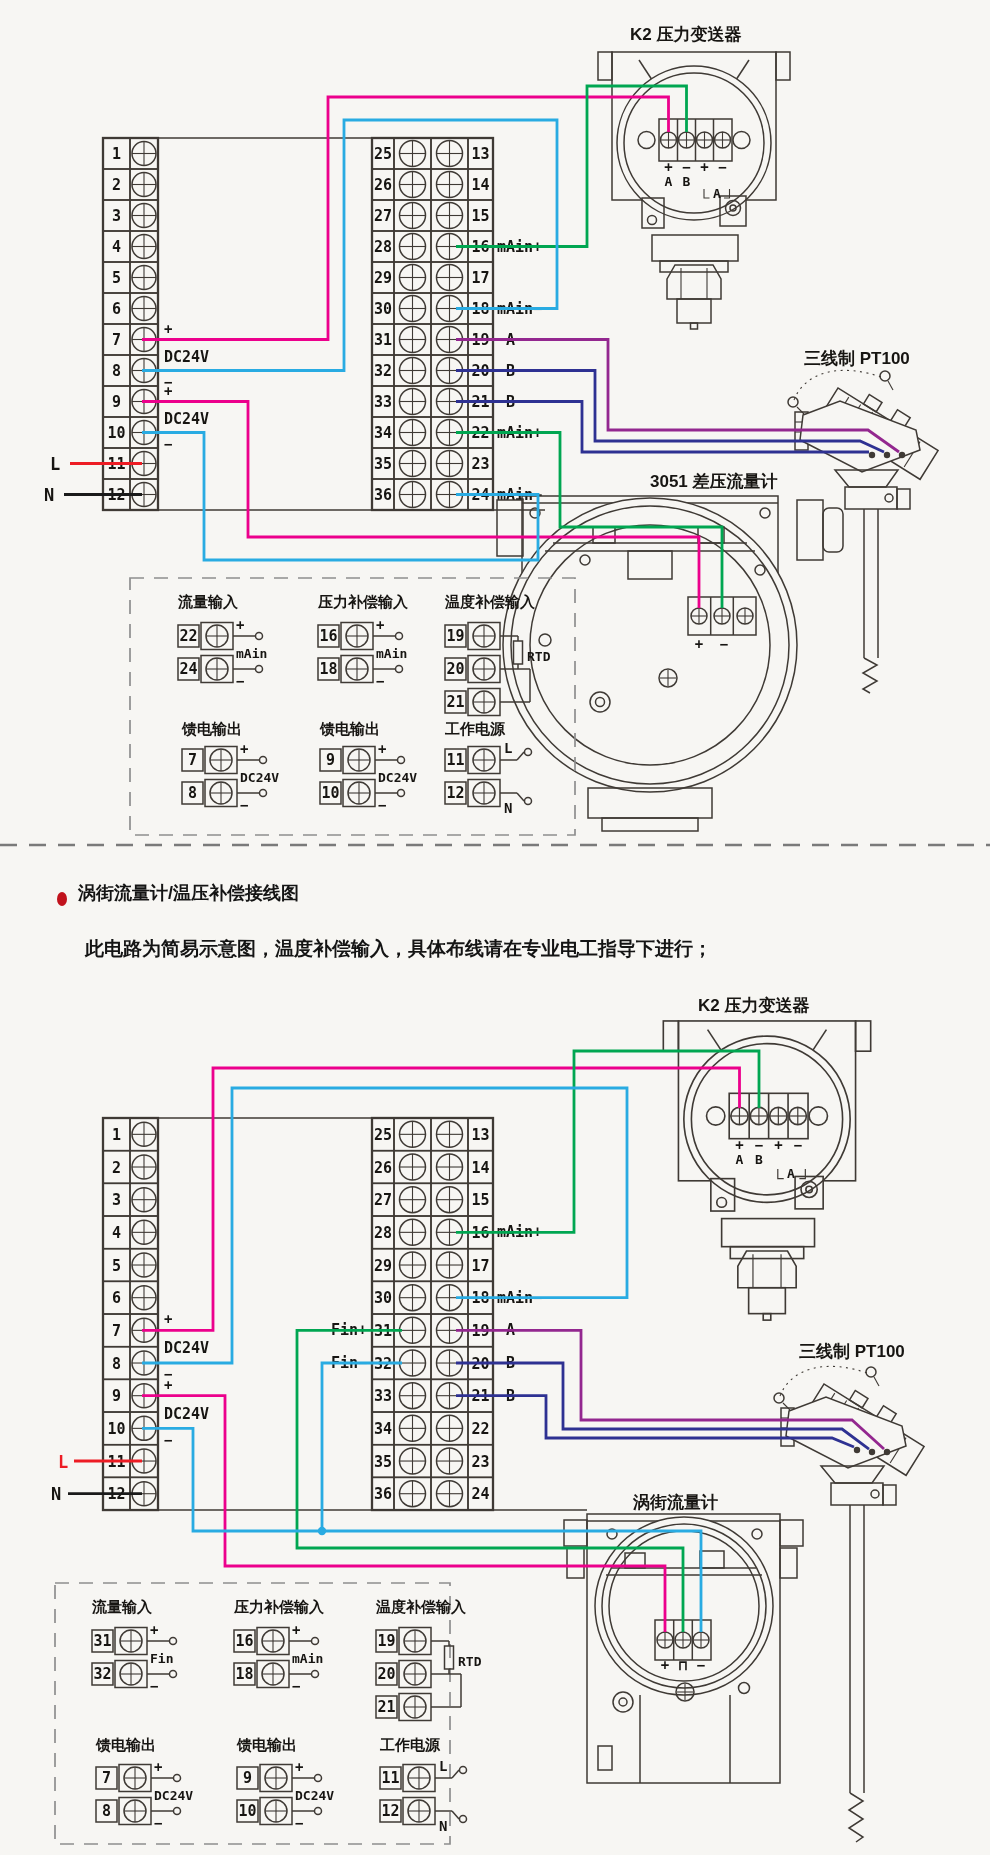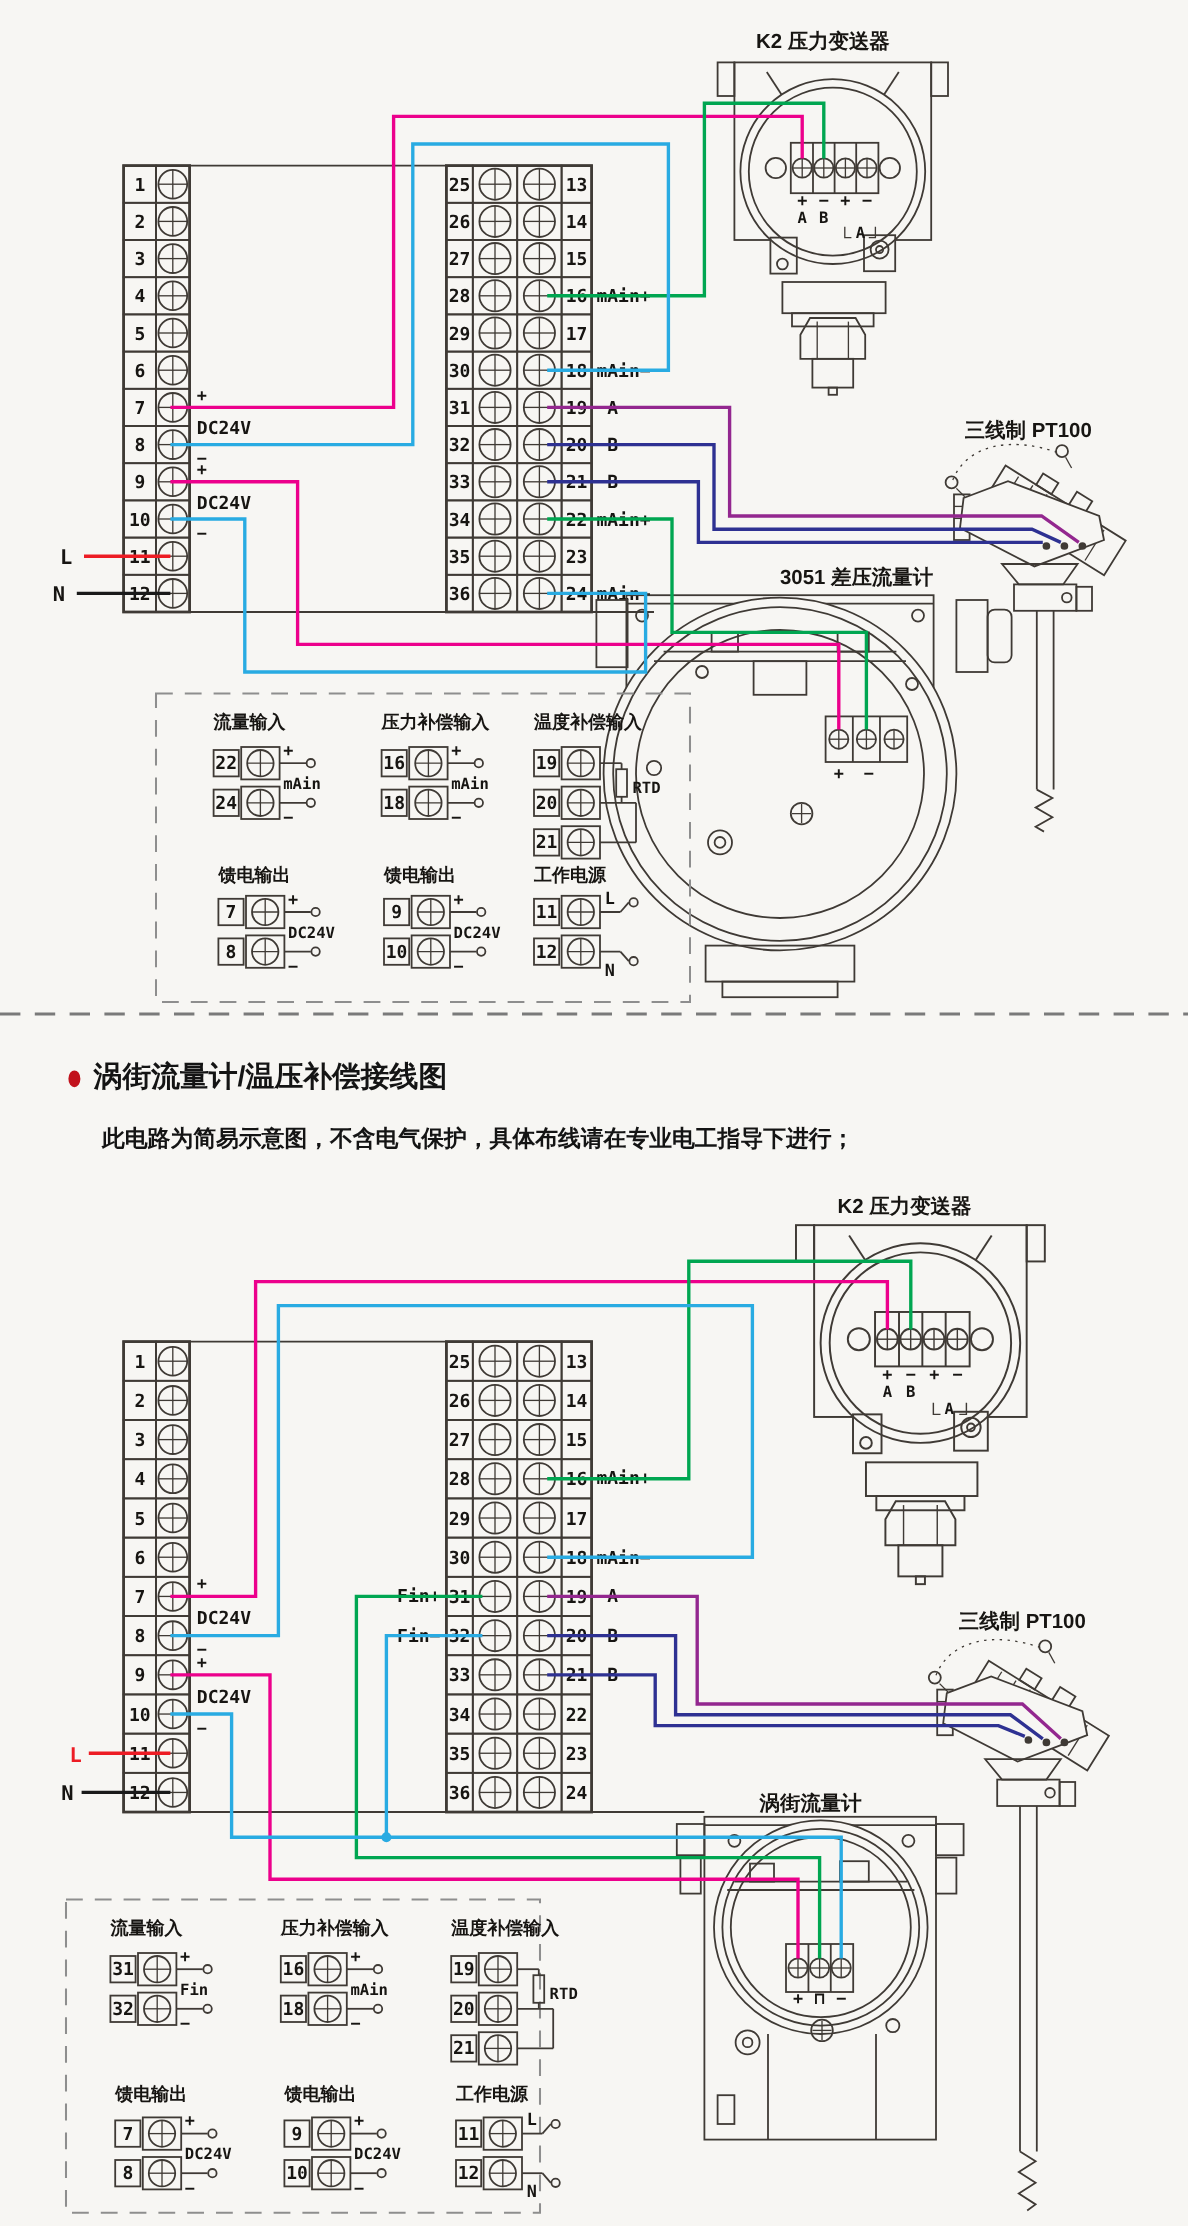--- a/index.html
+++ b/index.html
@@ -35,21 +35,21 @@
   .sgn{font:bold 14px "DejaVu Sans Mono",monospace;}
   .tag{font:bold 13px "DejaVu Sans Mono",monospace;}
   .cjk{font:bold 15px "Liberation Sans",sans-serif;}
   .biglbl{font:bold 17px "Liberation Sans",sans-serif;}
   .redtxt{fill:var(--wire-red,#ed1c24);}
 
   
   .sec{position:absolute;left:0;top:848px;width:990px;height:140px;}
   .sec .bullet{position:absolute;left:57px;top:44px;width:10px;height:14px;border-radius:50%;
                background:var(--title-red,#c1121c);}
-  .sec h2{position:absolute;left:78px;top:33px;margin:0;font-size:24px;font-weight:bold;color:#141414;}
+  .sec h2{position:absolute;left:78px;top:33px;margin:0;font-size:18px;font-weight:bold;color:#141414;}
   .sec p{position:absolute;left:85px;top:88px;margin:0;font-size:19px;font-weight:bold;color:#141414;}
 </style>
 </head>
 <body>
 
 <div class="page">
 
 <svg id="d1" width="990" height="848" viewBox="0 0 990 848">
   <defs>
     <g id="k2-shape">
@@ -593,21 +593,21 @@
           <text x="504" y="813" class="sgn" text-anchor="start">N</text>
         </g>
   </g>
 
   <line x1="0" y1="845" x2="990" y2="845" class="divider"></line>
 </svg>
 
 <div class="sec">
   <span class="bullet"></span>
   <h2>涡街流量计/温压补偿接线图</h2>
-  <p>此电路为简易示意图，不含电气保护，具体布线请在专业电工指导下进行；</p>
+  <p>此电路为简易示意图，温度补偿输入，具体布线请在专业电工指导下进行；</p>
 </div>
 
 <svg id="d2" width="990" height="867" viewBox="0 988 990 867">
 
   <line x1="158" y1="1118" x2="372" y2="1118" class="art"></line>
   <line x1="158" y1="1510" x2="372" y2="1510" class="art"></line>
   <line x1="493" y1="1510" x2="587" y2="1510" class="art"></line>
 
   <g>
         <rect x="103" y="1118" width="27" height="32.67" class="art"></rect>

